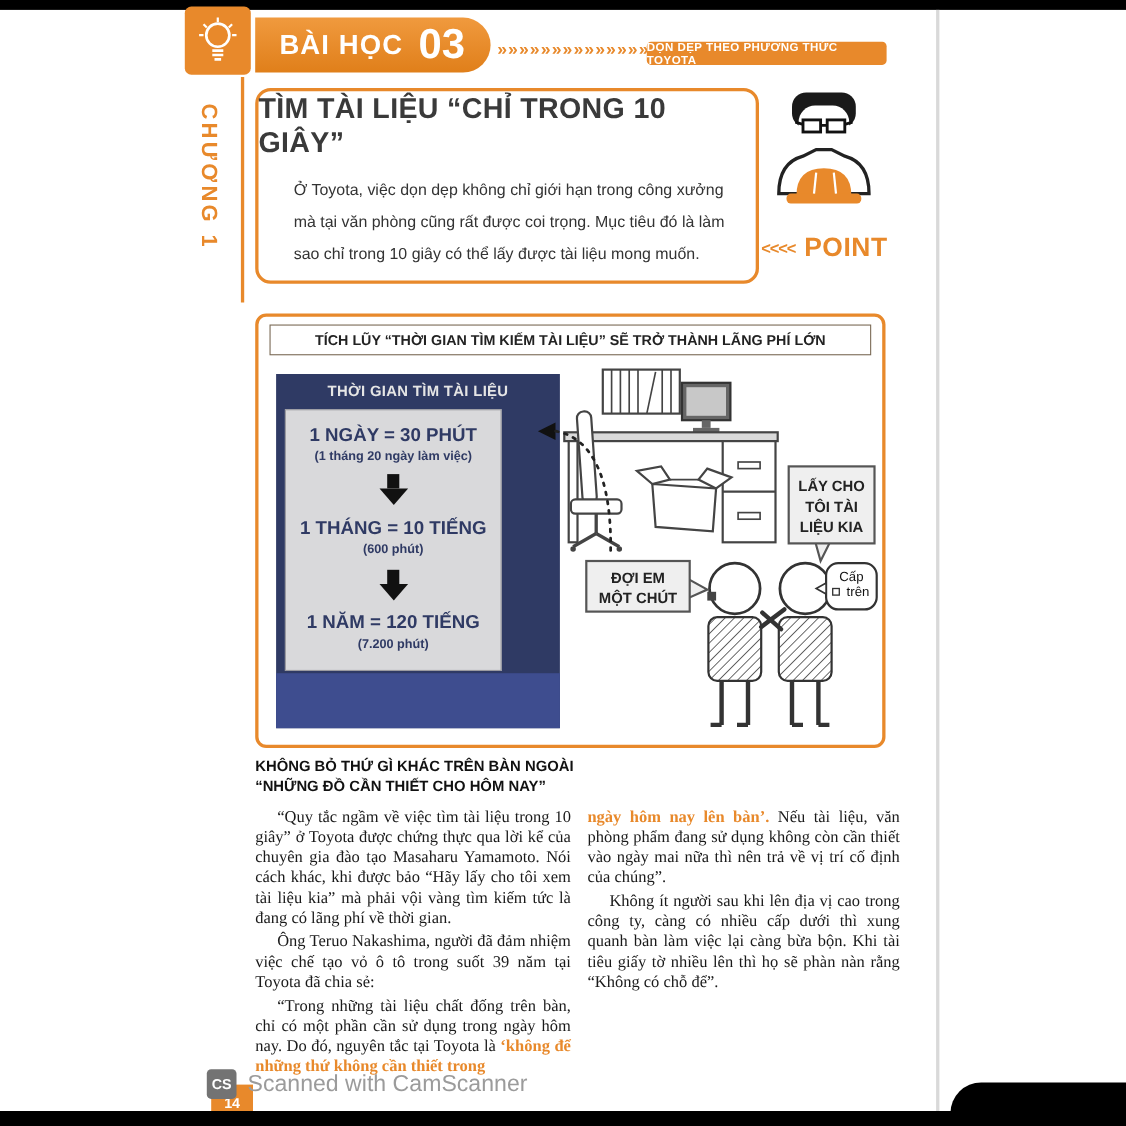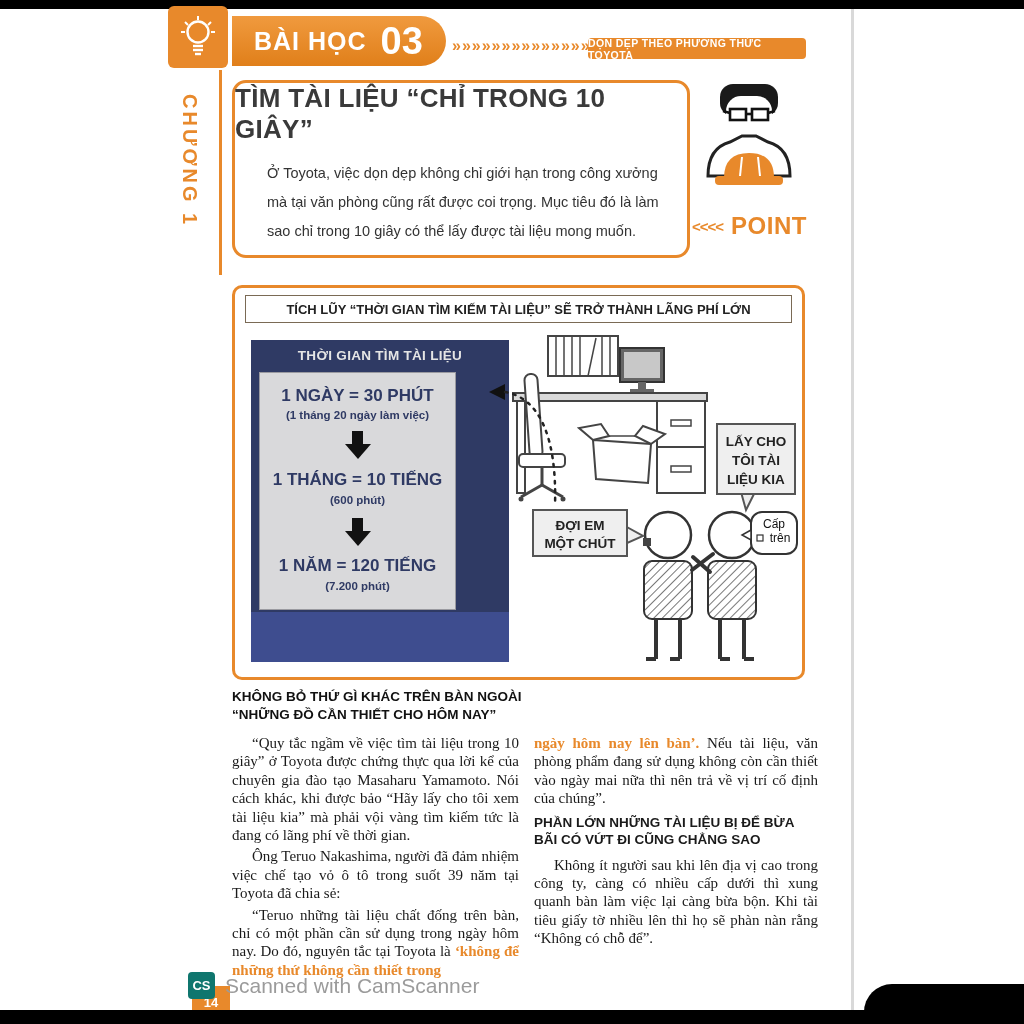--- a/index.html
+++ b/index.html
@@ -54,21 +54,21 @@
   .col1 { left:232px; }
   .col2 { left:534px; width:284px; }
   .col p { margin:0 0 3px 0; }
   .indent { text-indent:20px; }
   .hl { color:#E8892B; font-weight:bold; }
   .heading2-inflow { font-family:"Liberation Sans","DejaVu Sans",sans-serif; font-size:13.5px; font-weight:bold; line-height:17.5px; text-align:left; margin:6px 0 7px 0 !important; }
 
   
   .page-tab { position:absolute; left:192px; top:986px; width:38px; height:26px; background:#E8892B; color:#fff; font-size:13px; font-weight:bold; display:flex; align-items:flex-end; justify-content:center; padding-bottom:2px; }
   .scanbar { position:absolute; left:188px; top:972px; display:flex; align-items:center; gap:10px; }
-  .scan-logo { width:27px; height:27px; background:#0f766e; border-radius:4px; color:#fff; font-size:13px; font-weight:bold; display:flex; align-items:center; justify-content:center; }
+  .scan-logo { width:27px; height:27px; background:#737373; border-radius:4px; color:#fff; font-size:13px; font-weight:bold; display:flex; align-items:center; justify-content:center; }
   .scan-text { color:#9b9b9b; font-size:21px; }
 
   svg text { font-family:"Liberation Sans","DejaVu Sans",sans-serif; }
 </style>
 </head>
 <body>
 
 <div class="stage">
 
   <div class="bar-top"></div>
@@ -259,26 +259,25 @@
         <text x="295" y="214" text-anchor="middle" font-size="12" fill="#111">trên</text>
       </g>
     </svg>
   </div>
 
   <div class="h-article heading1">KHÔNG BỎ THỨ GÌ KHÁC TRÊN BÀN NGOÀI “NHỮNG ĐỒ CẦN THIẾT CHO HÔM NAY”</div>
 
   <div class="col col1">
     <p class="indent">“Quy tắc ngầm về việc tìm tài liệu trong 10 giây” ở Toyota được chứng thực qua lời kể của chuyên gia đào tạo Masaharu Yamamoto. Nói cách khác, khi được bảo “Hãy lấy cho tôi xem tài liệu kia” mà phải vội vàng tìm kiếm tức là đang có lãng phí về thời gian.</p>
     <p class="indent">Ông Teruo Nakashima, người đã đảm nhiệm việc chế tạo vỏ ô tô trong suốt 39 năm tại Toyota đã chia sẻ:</p>
-    <p class="indent"><span>“Teruo những tài liệu chất đống trên bàn, chỉ có một phần cần sử dụng trong ngày hôm nay. Do đó, nguyên tắc tại Toyota là </span><span class="hl">‘không để những thứ không cần thiết trong</span></p>
+    <p class="indent"><span>“Trong những tài liệu chất đống trên bàn, chỉ có một phần cần sử dụng trong ngày hôm nay. Do đó, nguyên tắc tại Toyota là </span><span class="hl">‘không để những thứ không cần thiết trong</span></p>
   </div>
 
   <div class="col col2">
     <p><span class="hl">ngày hôm nay lên bàn’.</span><span> Nếu tài liệu, văn phòng phẩm đang sử dụng không còn cần thiết vào ngày mai nữa thì nên trả về vị trí cố định của chúng”.</span></p>
-    <p class="heading2-inflow">PHẦN LỚN NHỮNG TÀI LIỆU BỊ ĐỂ BỪA BÃI CÓ VỨT ĐI CŨNG CHẲNG SAO</p>
     <p class="indent">Không ít người sau khi lên địa vị cao trong công ty, càng có nhiều cấp dưới thì xung quanh bàn làm việc lại càng bừa bộn. Khi tài tiêu giấy tờ nhiều lên thì họ sẽ phàn nàn rằng “Không có chỗ để”.</p>
   </div>
 
   <div class="page-tab">14</div>
   <div class="scanbar">
     <div class="scan-logo">CS</div>
     <div class="scan-text">Scanned with CamScanner</div>
   </div>
 
   <div class="page-edge"></div>

